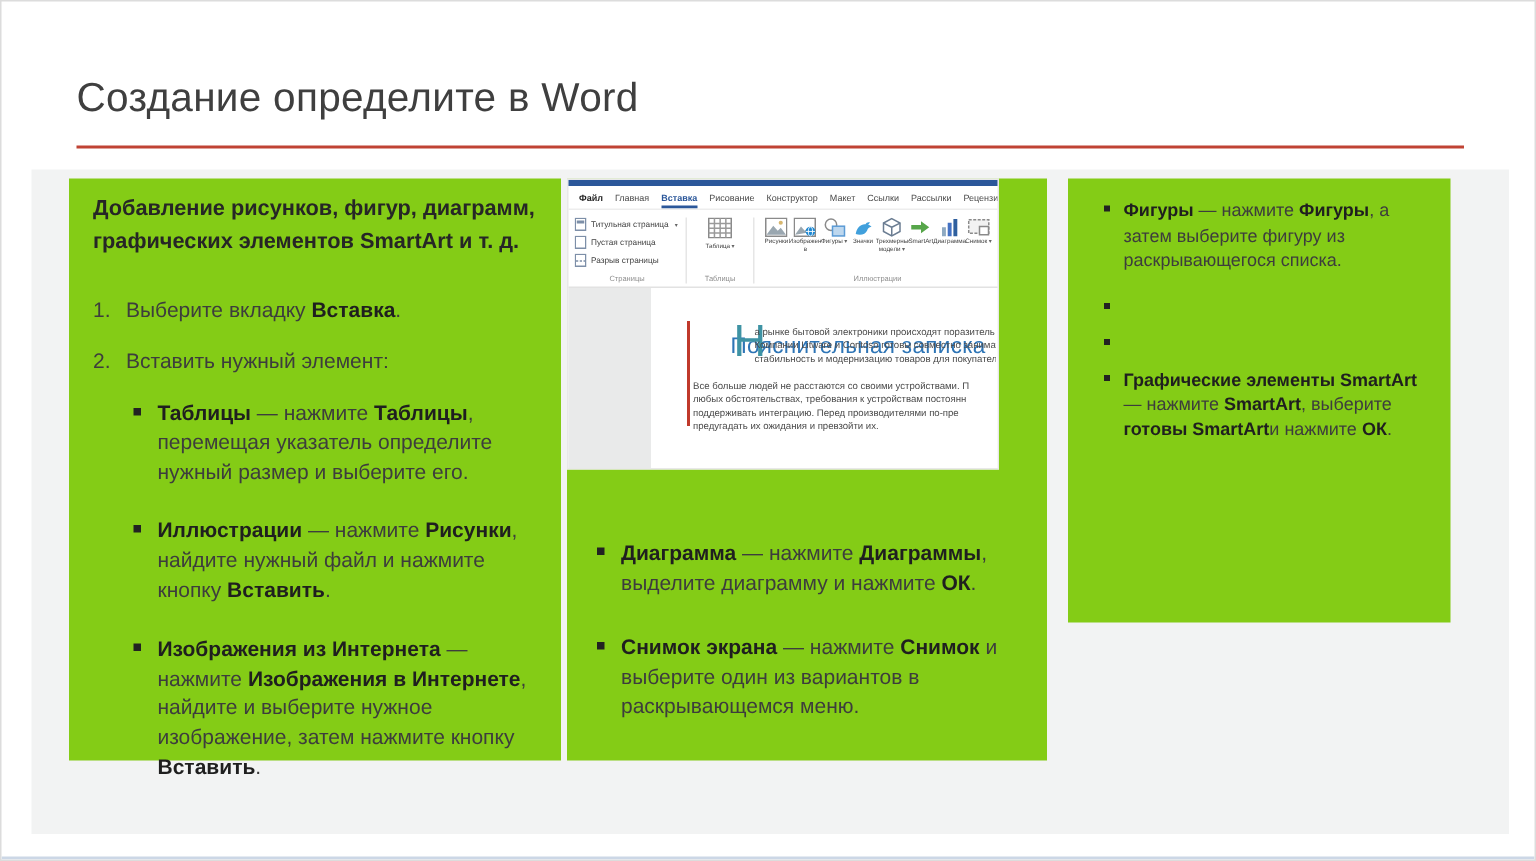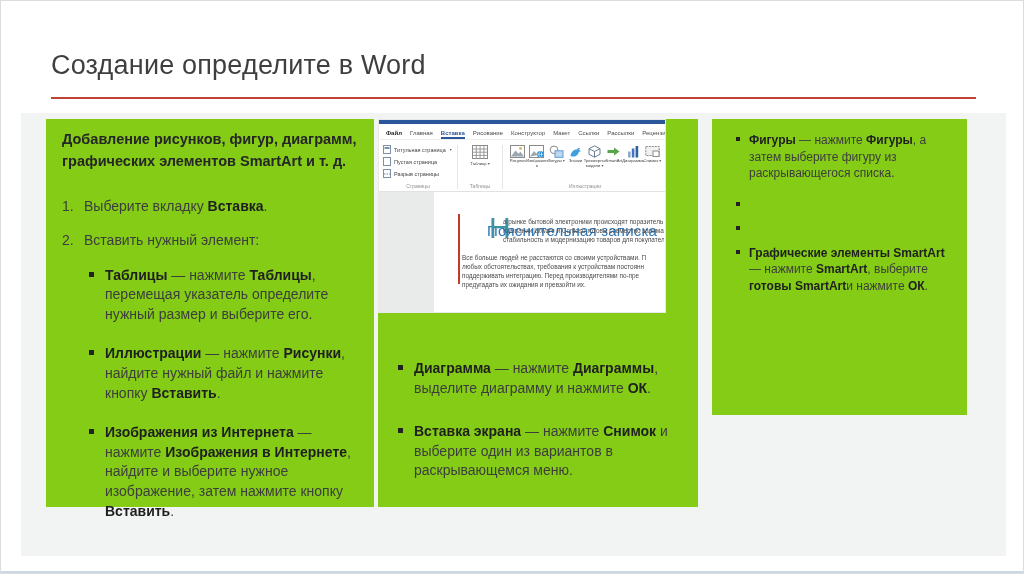--- a/index.html
+++ b/index.html
@@ -252,21 +252,21 @@
         </div>
       </div>
 
       <div class="bullets">
         <div class="bullet">
           <span class="sq"></span>
           <p><b>Диаграмма</b> — нажмите <b>Диаграммы</b>, выделите диаграмму и нажмите <b>ОК</b>.</p>
         </div>
         <div class="bullet">
           <span class="sq"></span>
-          <p><b>Вставка экрана</b> — нажмите <b>Снимок</b> и выберите один из вариантов в раскрывающемся меню.</p>
+          <p><b>Снимок экрана</b> — нажмите <b>Снимок</b> и выберите один из вариантов в раскрывающемся меню.</p>
         </div>
       </div>
     </section>
 
     <section class="panel right">
       <div class="bullet">
         <span class="sq"></span>
         <p><b>Фигуры</b> — нажмите <b>Фигуры</b>, а затем выберите фигуру из раскрывающегося списка.</p>
       </div>
       <div class="bullet">

